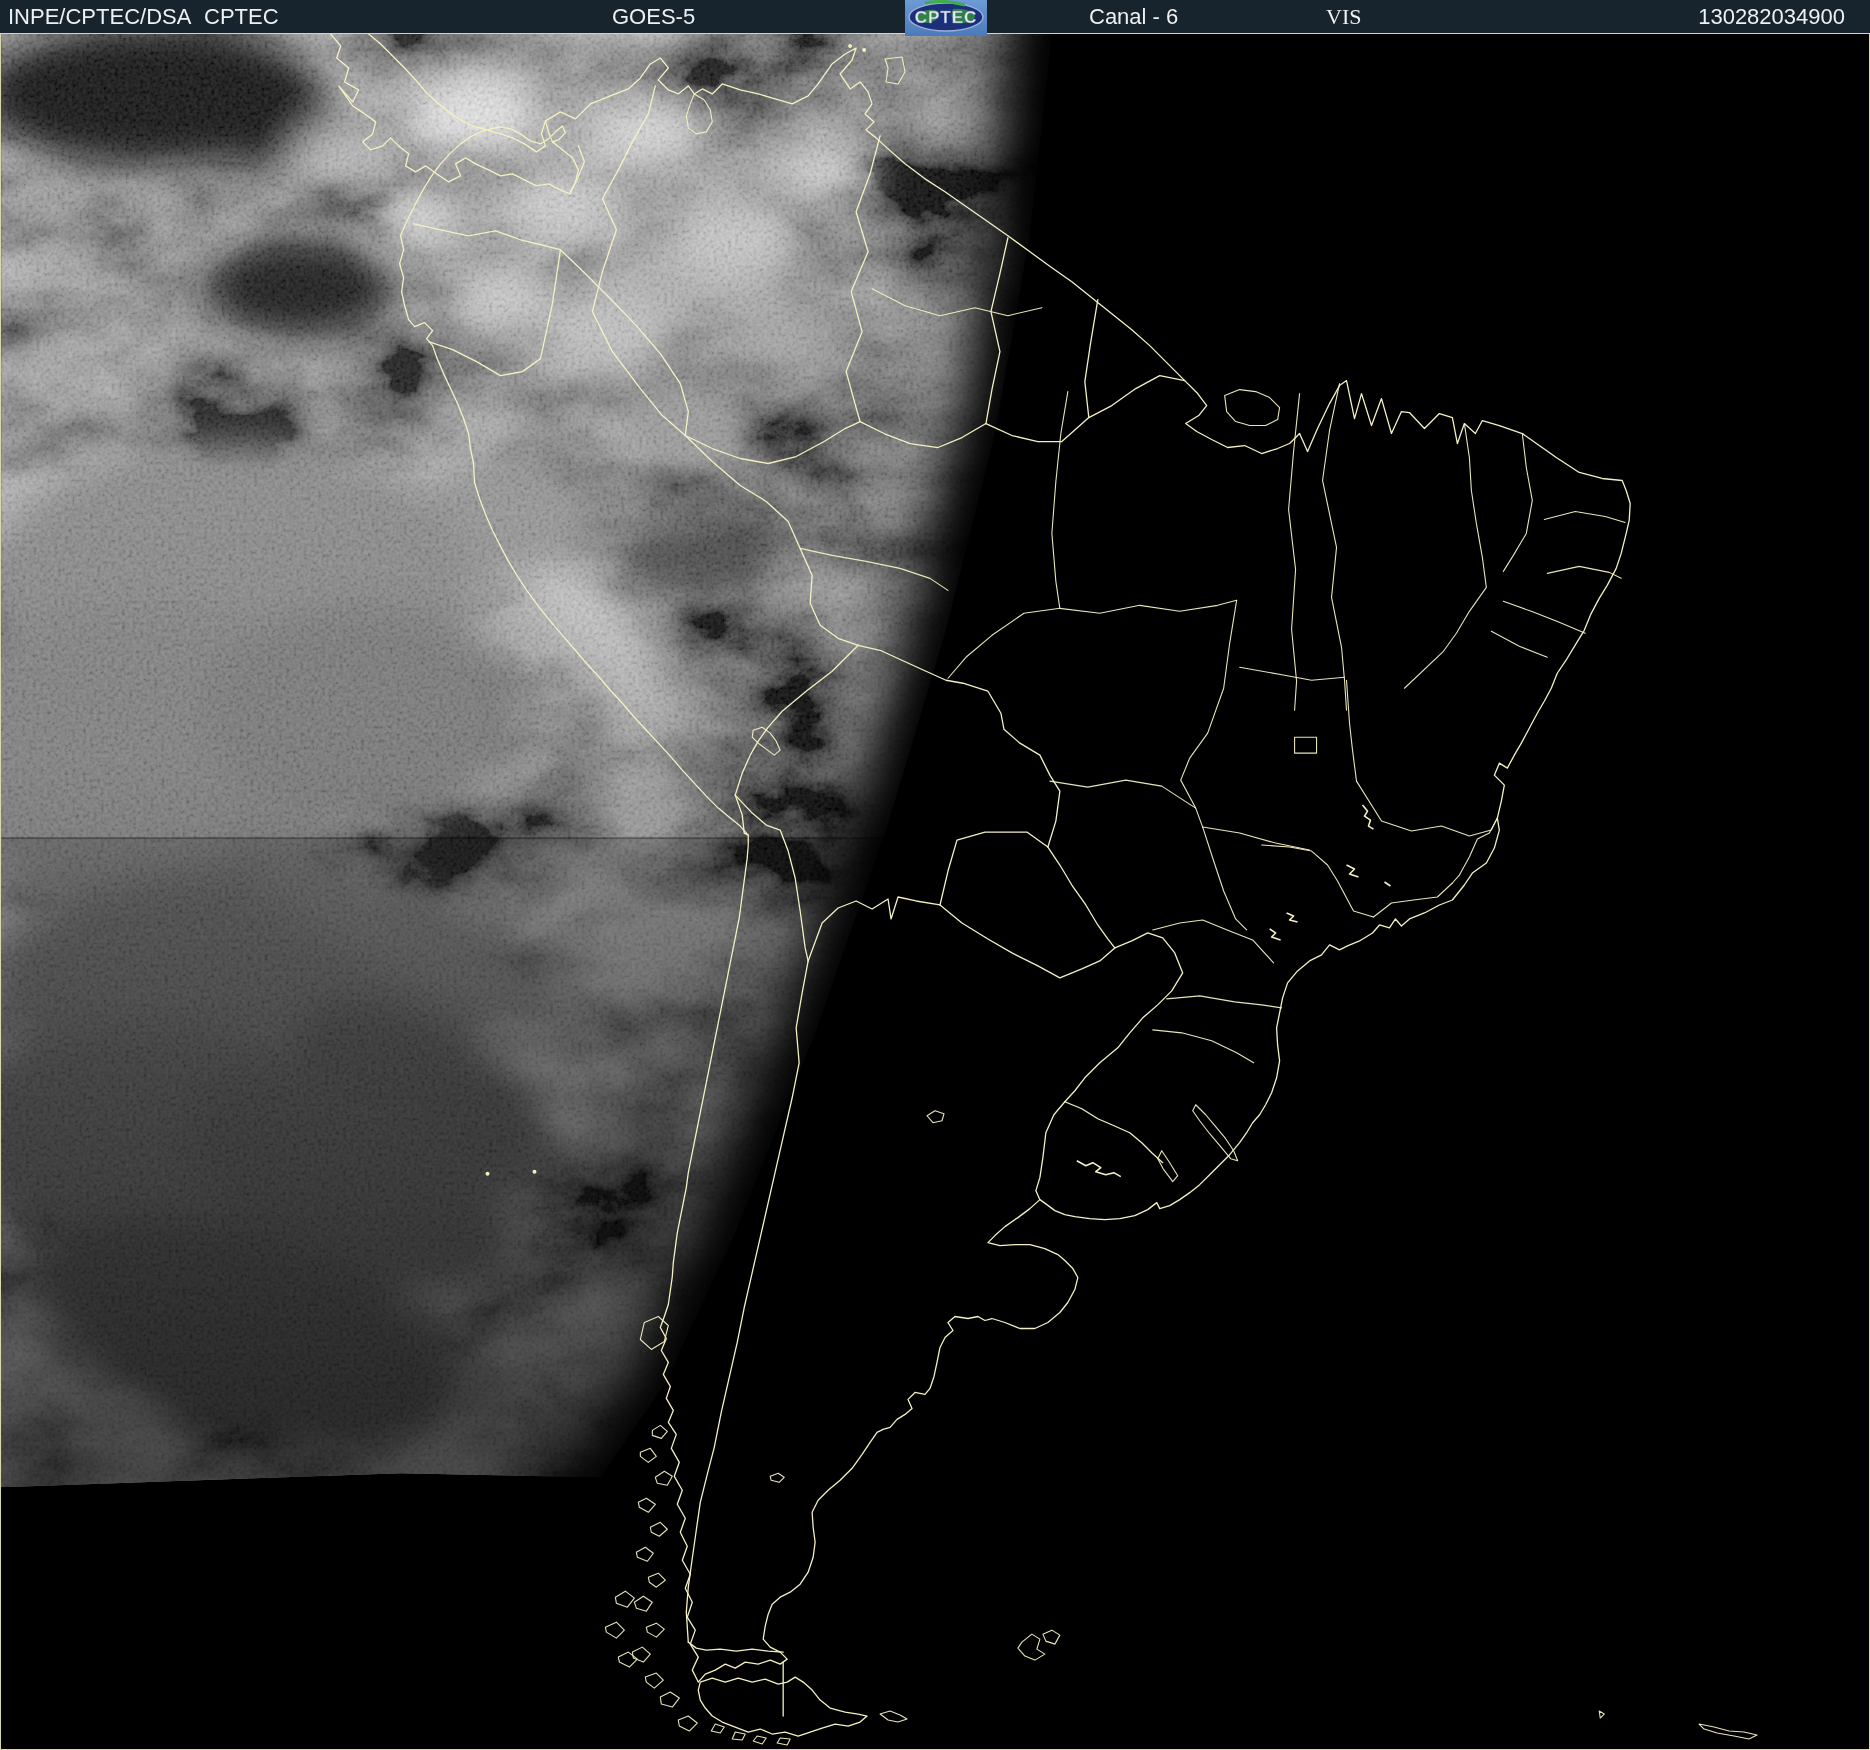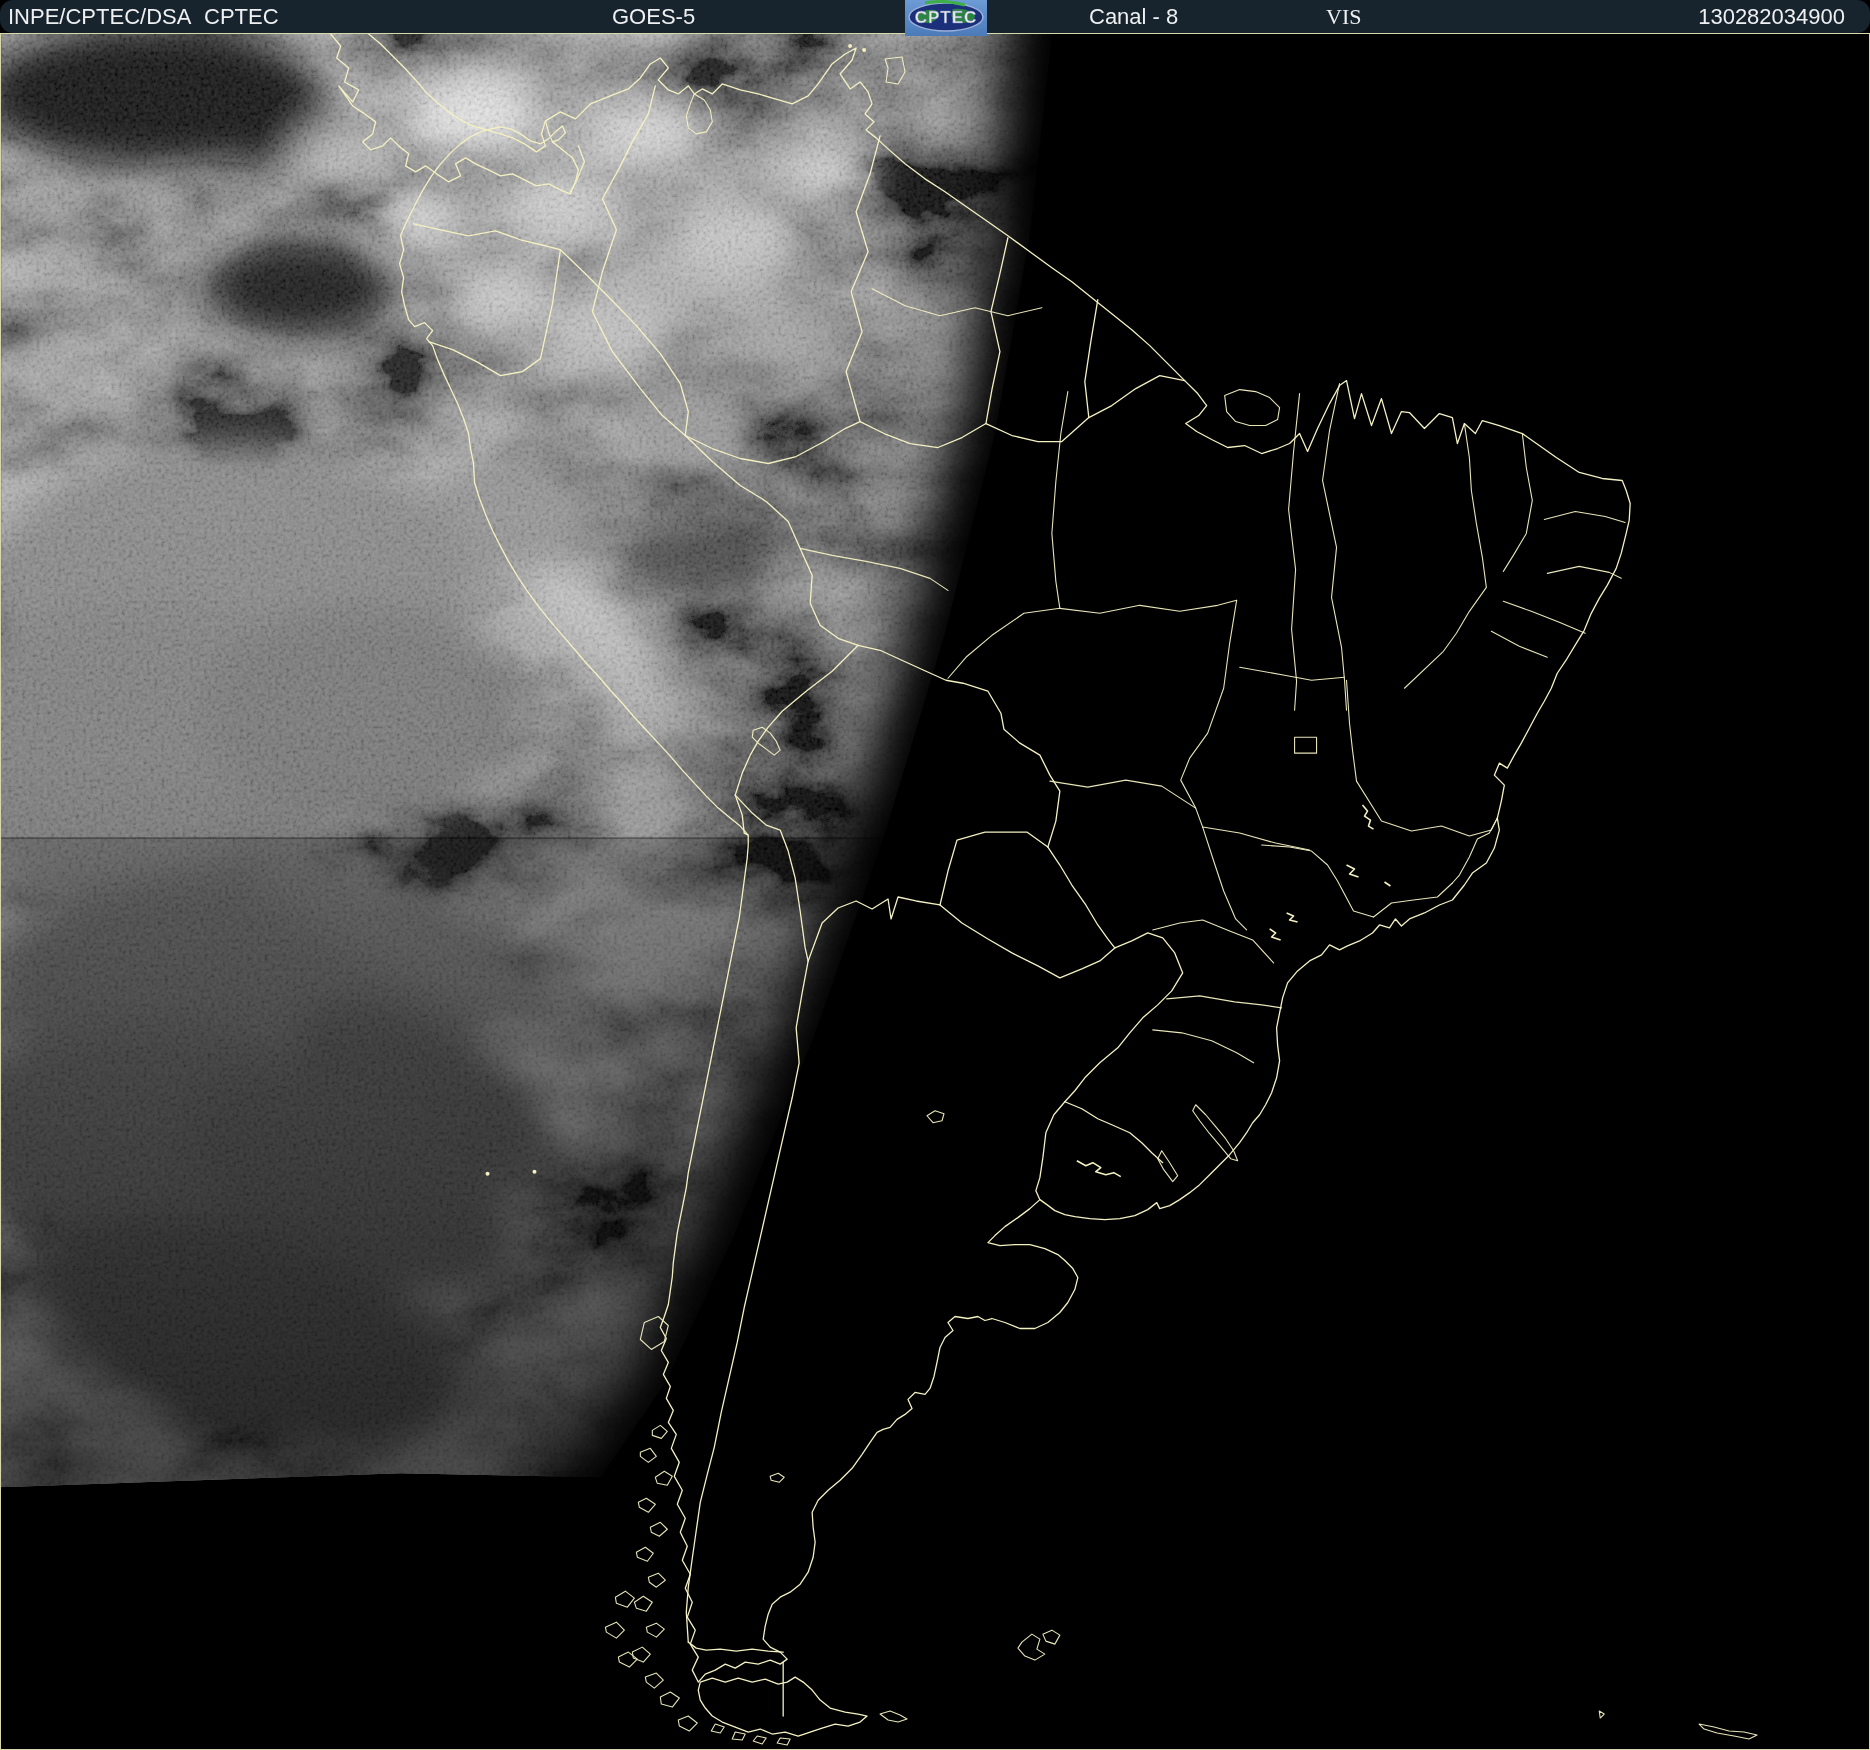--- a/index.html
+++ b/index.html
@@ -4,21 +4,21 @@
 <style>
   :root{
     --header-bg:#17232d; --header-text:#eef0f2; --map-bg:#000000;
     --border-line:#f3f0c2; --frame:#d8d8ac; --logo-bg:#4a7ab8;
     --logo-globe:#1b2f7a; --logo-land:#2f8f3a;
   }
   html,body{margin:0;padding:0;background:#000;}
   body{width:1870px;height:1750px;position:relative;overflow:hidden;
        font-family:"Liberation Sans","DejaVu Sans",sans-serif;}
   .header{position:absolute;left:0;top:0;width:1870px;height:33px;
-          background:var(--header-bg);color:var(--header-text);z-index:5;border-radius:13px;}
+          background:var(--header-bg);color:var(--header-text);z-index:5;}
   .header span{position:absolute;top:0;line-height:33px;font-size:22px;white-space:pre;}
   .h-agency{left:8px;}
   .h-noaa{left:204px;}
   .h-sat{left:612px;}
   .h-canal{left:1089px;}
   .h-vis{left:1326px;font-family:Liberation Serif, serif;}
   .h-time{right:25px;}
   .logo{position:absolute;left:905px;top:0;width:82px;height:36px;
         background:linear-gradient(#6c9bd6,var(--logo-bg));}
   .map{position:absolute;left:0;top:33px;width:1870px;height:1717px;
@@ -38,21 +38,21 @@
   <span class="h-sat">GOES-5</span>
   <div class="logo">
     <svg width="82" height="33" viewBox="0 0 82 33">
       <ellipse cx="41" cy="17" rx="37" ry="14" fill="var(--logo-globe)" stroke="#9bb0d8" stroke-width="1.5"></ellipse>
       <path d="M10,17 q8,-9 20,-7 q6,2 3,7 q-4,6 -12,6 q-9,-1 -11,-6z" fill="var(--logo-land)" opacity=".9"></path>
       <path d="M48,9 q12,-1 20,4 q5,4 -2,8 q-9,4 -16,1 q-6,-6 -2,-13z" fill="var(--logo-land)" opacity=".85"></path>
       <path d="M20,3 q20,-4 40,2" stroke="#3fae4a" stroke-width="3" fill="none"></path>
       <text x="41" y="23" text-anchor="middle" font-size="17" font-weight="bold" fill="#e8e8ee" stroke="#6a7fb0" stroke-width="0.4" letter-spacing="1">CPTEC</text>
     </svg>
   </div>
-  <span class="h-canal">Canal - 8</span>
+  <span class="h-canal">Canal - 6</span>
   <span class="h-vis">VIS</span>
   <span class="h-time">130282034900</span>
 </div>
 
 <div class="map">
 <svg width="1868" height="1715" viewBox="0 0 1870 1717">
   <defs>
     <clipPath id="dayclip">
       <polygon points="0,0 1052,0 1030,200 995,400 945,600 885,800 815,1000 735,1200 665,1350 600,1445 400,1441 254,1446 0,1455"></polygon>
     </clipPath>

